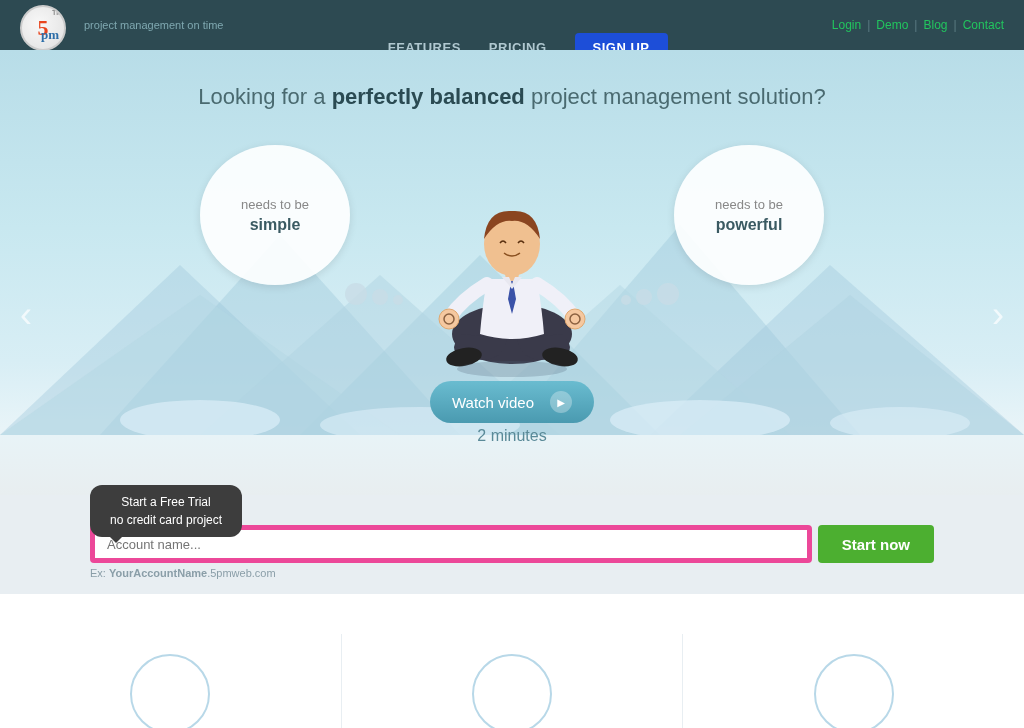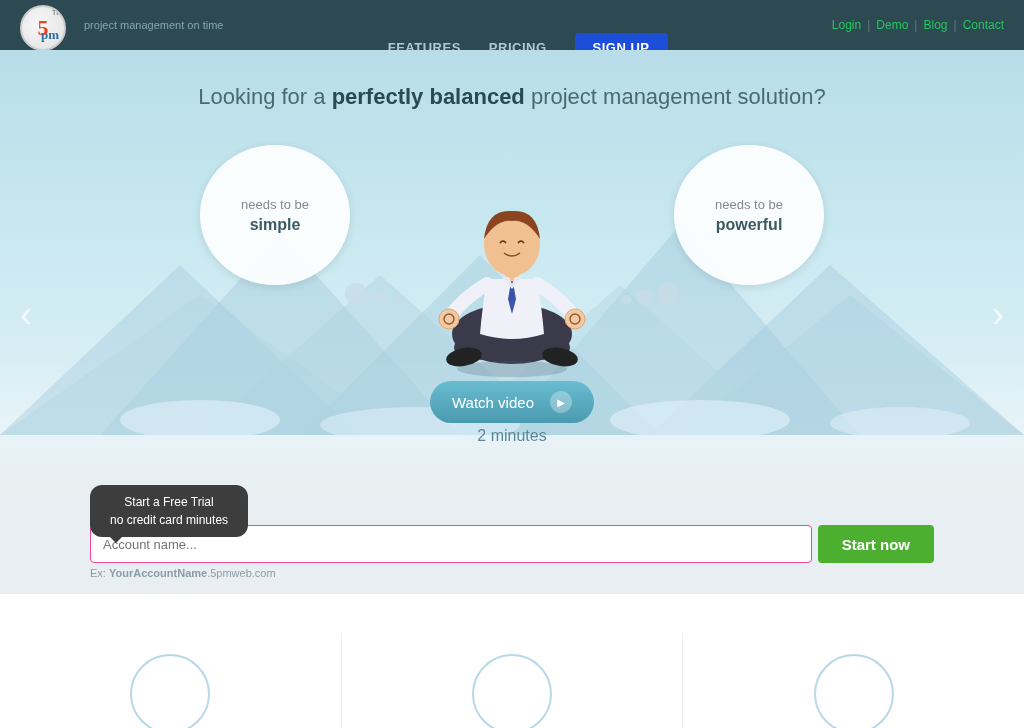--- a/index.html
+++ b/index.html
@@ -289,21 +289,21 @@
     .form-row {
       display: flex;
       align-items: center;
       gap: 6px;
       padding: 0 90px;
       margin-top: 10px;
     }
     .form-input {
       flex: 1;
       height: 38px;
-      border: 1px solid #ec4899;
+      border: 5px solid #ec4899;
       border-radius: 4px;
       padding: 0 12px;
       font-size: 13px;
       color: #0f766e;
       outline: none;
       background: #fff;
     }
     .start-btn {
       background: #4caf30;
       color: #fff;
@@ -496,21 +496,21 @@
     </div>
 
     <span class="arrow arrow-left">‹</span>
     <span class="arrow arrow-right">›</span>
   </div>
 </div>
 
 <div class="form-section">
   <div class="free-trial-badge">
     <div>Start a Free Trial</div>
-    <div>no credit card minutes</div>
+    <div>no credit card project</div>
   </div>
   <div class="form-row">
     <input type="text" class="form-input" placeholder="Account name..." style="">
     <button class="start-btn">Start now</button>
   </div>
   <div class="form-hint">
     <span>Ex: </span><strong>YourAccountName</strong><span>.5pmweb.com</span>
   </div>
 </div>
 

